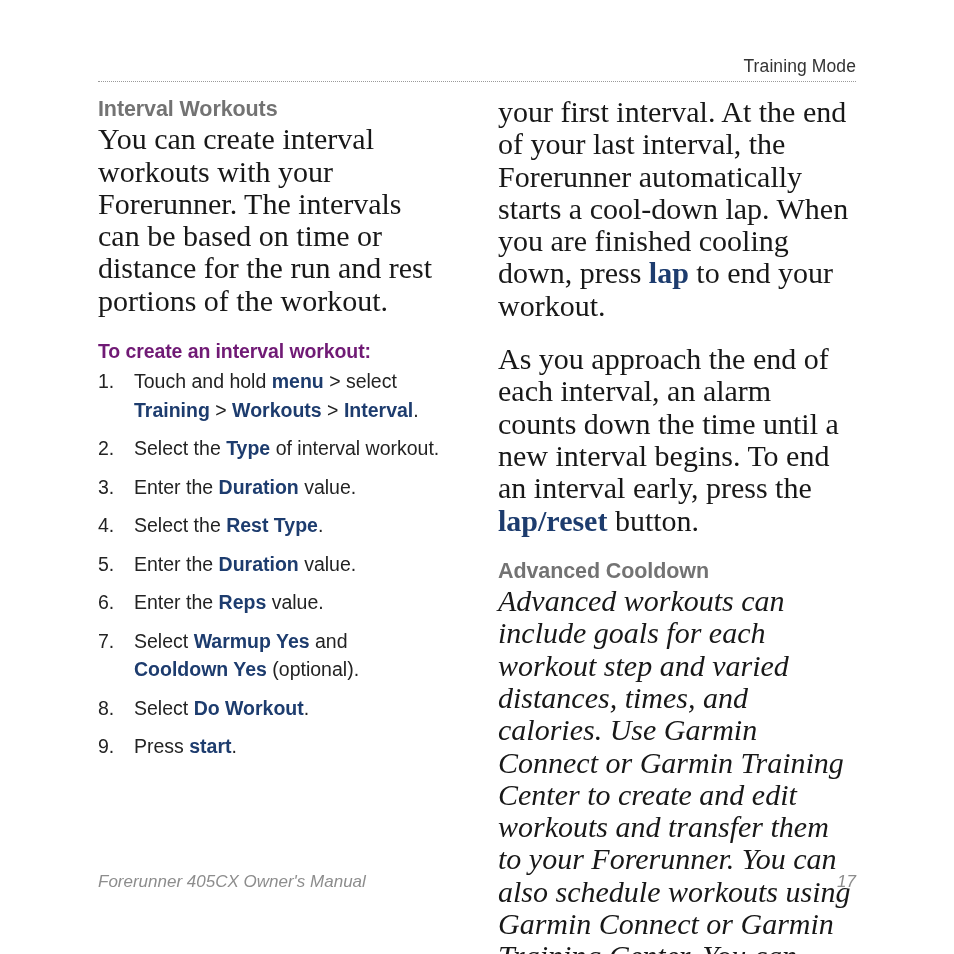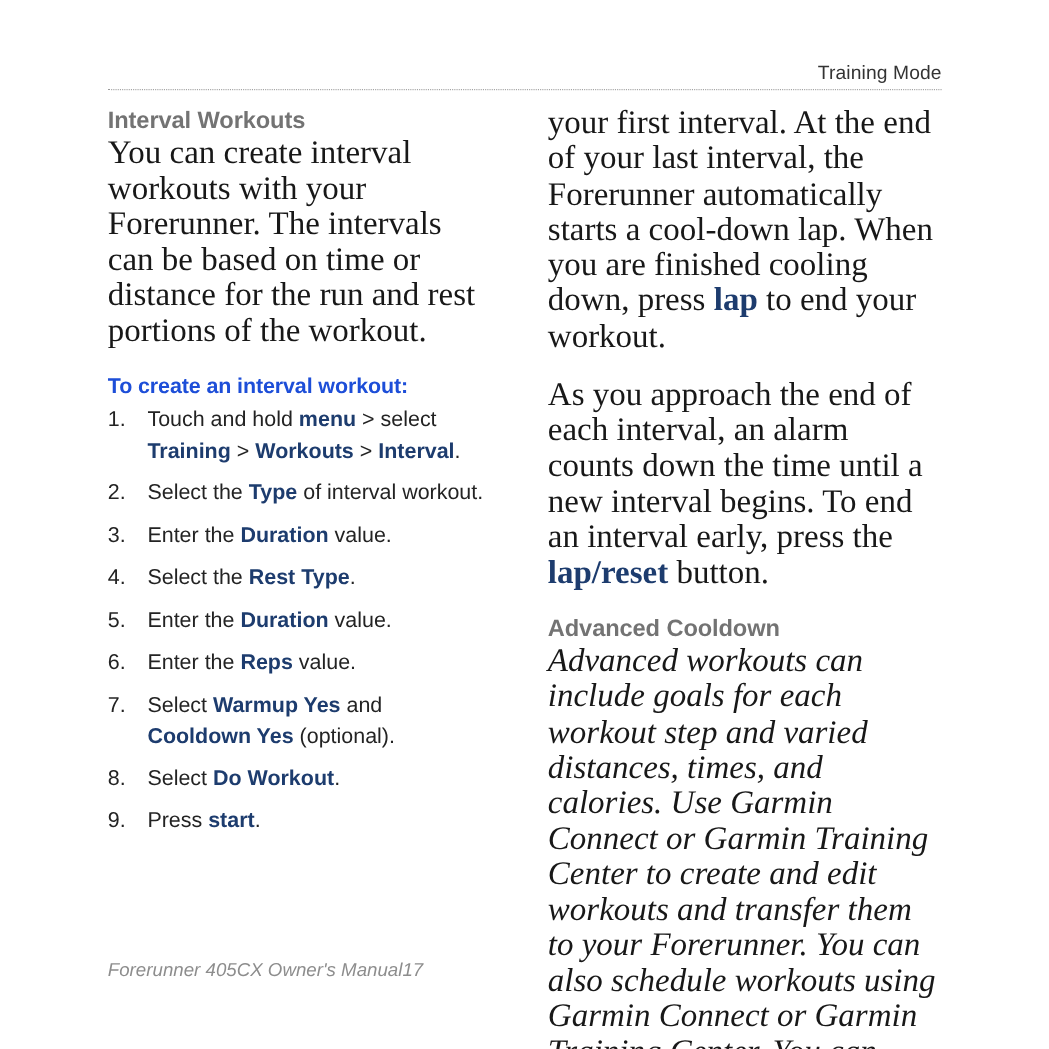--- a/index.html
+++ b/index.html
@@ -70,21 +70,21 @@
     margin: 0 0 21px 0;
     color: #181818;
     text-align: left;
   }
   p.body.tight { margin-bottom: 16px; font-style: italic; }
 
   h3.sub-head {
     font-family: "Liberation Sans", "DejaVu Sans", sans-serif;
     font-weight: bold;
     font-size: 19.5px;
-    color: #1d4ed8;
+    color: #701a75;
     margin: 22px 0 4px 0;
     line-height: 1.25;
     letter-spacing: -0.1px;
   }
 
   
   ol.steps {
     list-style: none;
     margin: 0 0 13px 0;
     padding: 0;
@@ -118,20 +118,21 @@
     color: #1d3c6e;
   }
 
   
   .footer {
     position: absolute;
     left: 98px;
     top: 872px;
     width: 758px;
     display: flex;
+    justify-content: space-between;
     align-items: baseline;
     font-family: "Liberation Sans", "DejaVu Sans", sans-serif;
     font-style: italic;
     font-size: 17px;
     color: #8d8d8d;
   }
   .footer-page { }
 </style>
 </head>
 <body>

